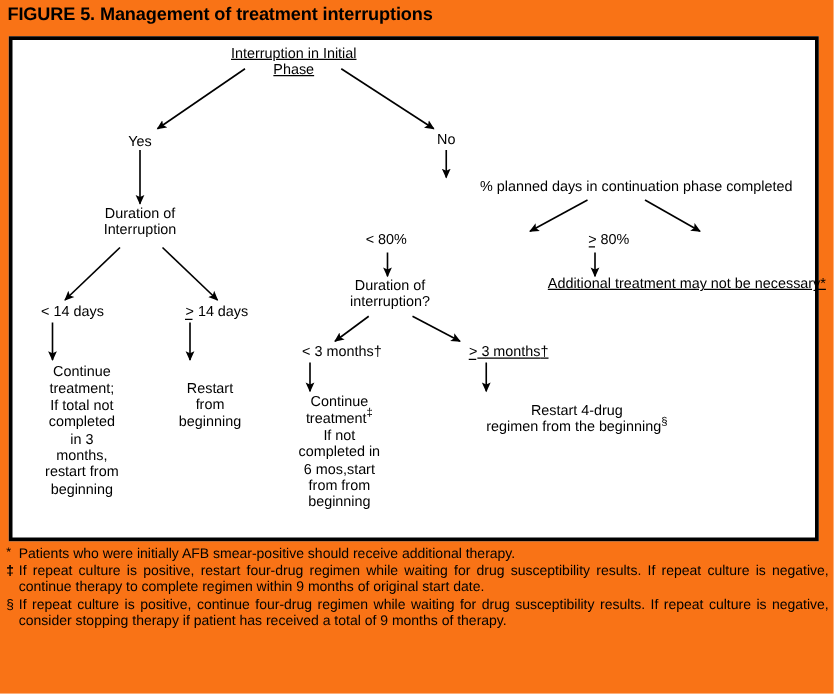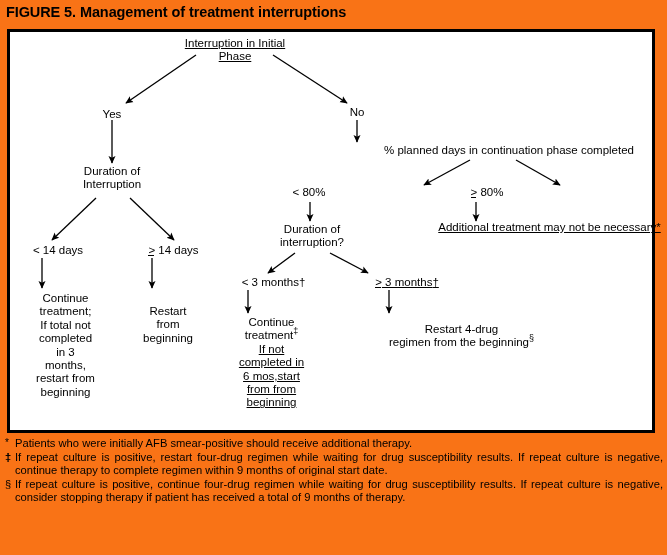--- a/index.html
+++ b/index.html
@@ -178,21 +178,21 @@
 from
 beginning</div>
 
   <div class="node center" style="left:262px; top:223px; width:100px;">Duration of
 interruption?</div>
 
   <div class="node left" style="left:231px; top:276px; width:85px;"><span>&lt; 3 months</span><span>†</span></div>
 
   <div class="node left" style="left:362px; top:276px; width:90px;text-decoration:underline;"><span class="gte">&gt;</span><span> 3 months</span><span>†</span></div>
 
-  <div class="node left" style="left:219px; top:316px; width:105px;"><span>Continue</span><br><span>treatment</span><span class="sup">‡</span><br><span style="white-space:pre-line;text-decoration:underline;">If not
+  <div class="node left" style="left:219px; top:316px; width:105px;"><span>Continue</span><br><span>treatment</span><span class="sup">‡</span><br><span style="white-space:pre-line;">If not
 completed in
 6 mos,start
 from from
 beginning</span></div>
 
   <div class="node left" style="left:313px; top:323px; width:215px;margin-left:41px;"><span>Restart 4-drug</span><br><span>regimen from the beginning</span><span class="sup">§</span></div>
 
   <div id="footnotes">
     <div class="fn">
       <span class="fn-mark">*</span>

